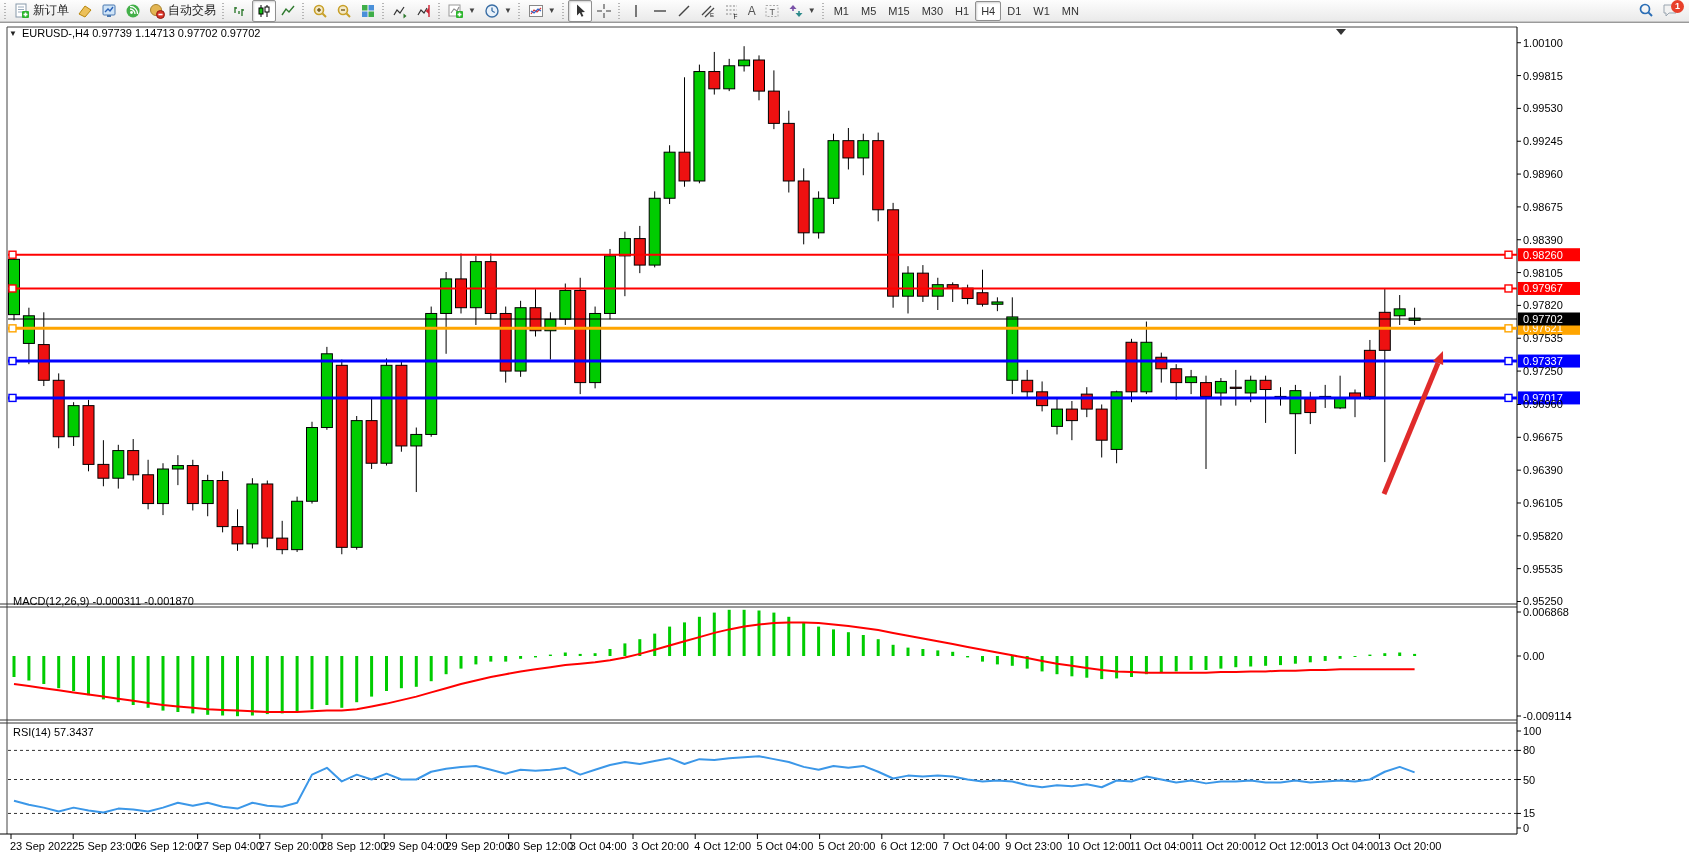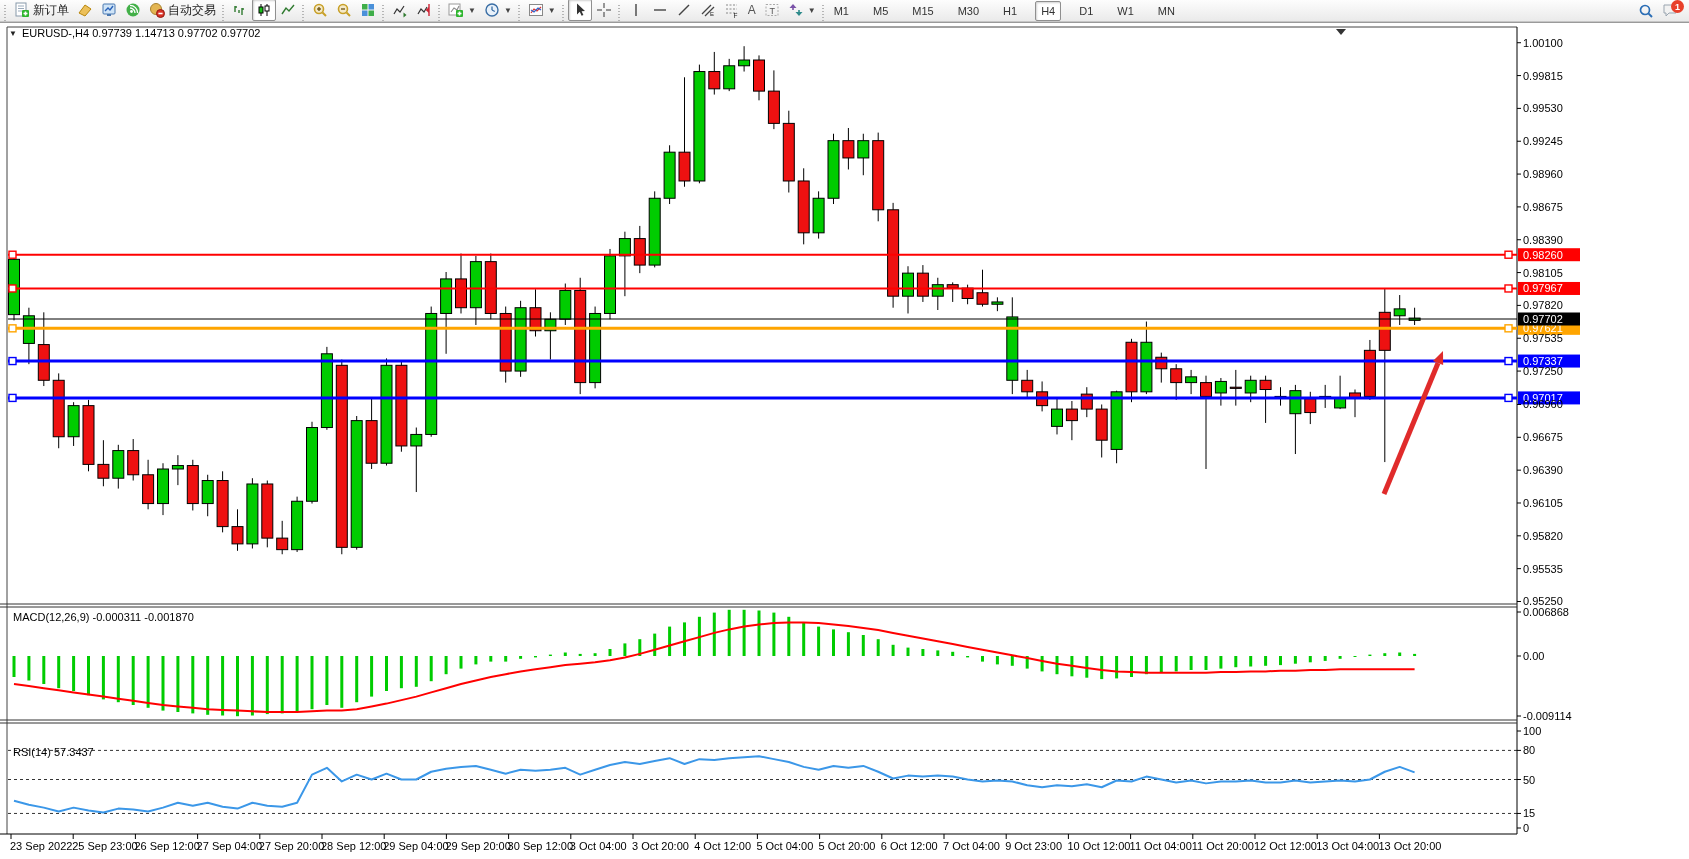--- a/index.html
+++ b/index.html
@@ -1,36 +1,36 @@
 <!DOCTYPE html>
 <html><head>
 <meta charset="utf-8">
 <style>
   html,body{margin:0;padding:0}
   body{width:1689px;height:859px;overflow:hidden;background:#fff;font-family:"Liberation Sans",sans-serif}
   
-  .toolbar{position:absolute;top:0;left:0;width:1689px;height:22px;background:linear-gradient(#fdfdfd,#eaeaea);border-bottom:1px solid #c6c6c6;display:flex;align-items:flex-end;padding:0 2px;box-sizing:border-box}
+  .toolbar{position:absolute;top:0;left:0;width:1689px;height:22px;background:linear-gradient(#fdfdfd,#eaeaea);border-bottom:1px solid #c6c6c6;display:flex;align-items:center;padding:0 2px;box-sizing:border-box}
   .tb-btn{height:20px;display:flex;align-items:center;gap:3px;padding:0 3px;font-size:12px;color:#222;border:1px solid transparent;border-radius:2px;white-space:nowrap}
   .tb-btn svg{display:block}
   .tb-btn.active{background:#fff;border:1px solid #8f8f8f;box-shadow:inset 1px 1px 2px rgba(0,0,0,.18)}
   .tb-grip{width:2px;height:16px;margin:0 4px 0 2px;background-image:repeating-linear-gradient(to bottom,#b5b5b5 0 1px,transparent 1px 3px)}
   .tb-caret{font-size:8px;color:#444;margin-left:1px}
   .tf-btn{height:18px;display:flex;align-items:center;padding:0 5px;font-size:11px;color:#333;border:1px solid transparent;border-radius:2px}
   .tf-btn.active{background:#fff;border:1px solid #8f8f8f;box-shadow:inset 1px 1px 2px rgba(0,0,0,.18)}
   .tb-right{margin-left:auto;display:flex;align-items:center;gap:6px;padding-right:6px}
   .chat-wrap{position:relative;width:20px;height:20px}
   .badge{position:absolute;top:-1px;right:-3px;min-width:13px;height:13px;background:#e8402a;color:#fff;border-radius:8px;font-size:9px;font-weight:bold;display:flex;align-items:center;justify-content:center;padding:0 2px;box-sizing:border-box}
   
   .chart-window{position:absolute;top:22px;left:0;width:1689px;height:837px;background:#fff;border-top:1px solid #9a9a9a}
   #chart-svg{position:absolute;left:0;top:0}
   .symbol-info{position:absolute;left:9px;top:4px;font-size:11px;color:#000;display:flex;align-items:center;gap:5px}
   .symbol-info .tri{font-size:8px;color:#222}
   .panel-label{position:absolute;left:13px;font-size:11px;color:#000;white-space:nowrap}
-  #macd-label{top:588px}
-  #rsi-label{top:723px}
+  #macd-label{top:572px}
+  #rsi-label{top:703px}
 </style>
 </head>
 <body>
 
 <div class="toolbar">
   <span class="tb-grip"></span>
 
   <div class="tb-btn">
     <svg width="16" height="16">
         <rect x="2" y="1" width="10" height="13" fill="#fff" stroke="#8899aa"></rect>
@@ -231,21 +231,21 @@
         <polygon points="5,2 8.5,6 1.5,6" fill="#7a52a8"></polygon>
         <line x1="5" y1="5" x2="5" y2="8" stroke="#7a52a8" stroke-width="1.6"></line>
         <polygon points="11,14 14.5,10 7.5,10" fill="#2e8b8b"></polygon>
         <line x1="11" y1="8" x2="11" y2="11" stroke="#2e8b8b" stroke-width="1.6"></line>
       </svg>
     <span class="tb-caret">▼</span>
   </div>
 
   <span class="tb-grip"></span>
 
-  <div id="tf-group" style="display:flex;align-items:center;gap:12px">
+  <div id="tf-group" style="display:flex;align-items:center;gap:0">
       <div class="tf-btn">M1</div>
       <div class="tf-btn">M5</div>
       <div class="tf-btn">M15</div>
       <div class="tf-btn">M30</div>
       <div class="tf-btn">H1</div>
       <div class="tf-btn active">H4</div>
       <div class="tf-btn">D1</div>
       <div class="tf-btn">W1</div>
       <div class="tf-btn">MN</div>
     </div>

